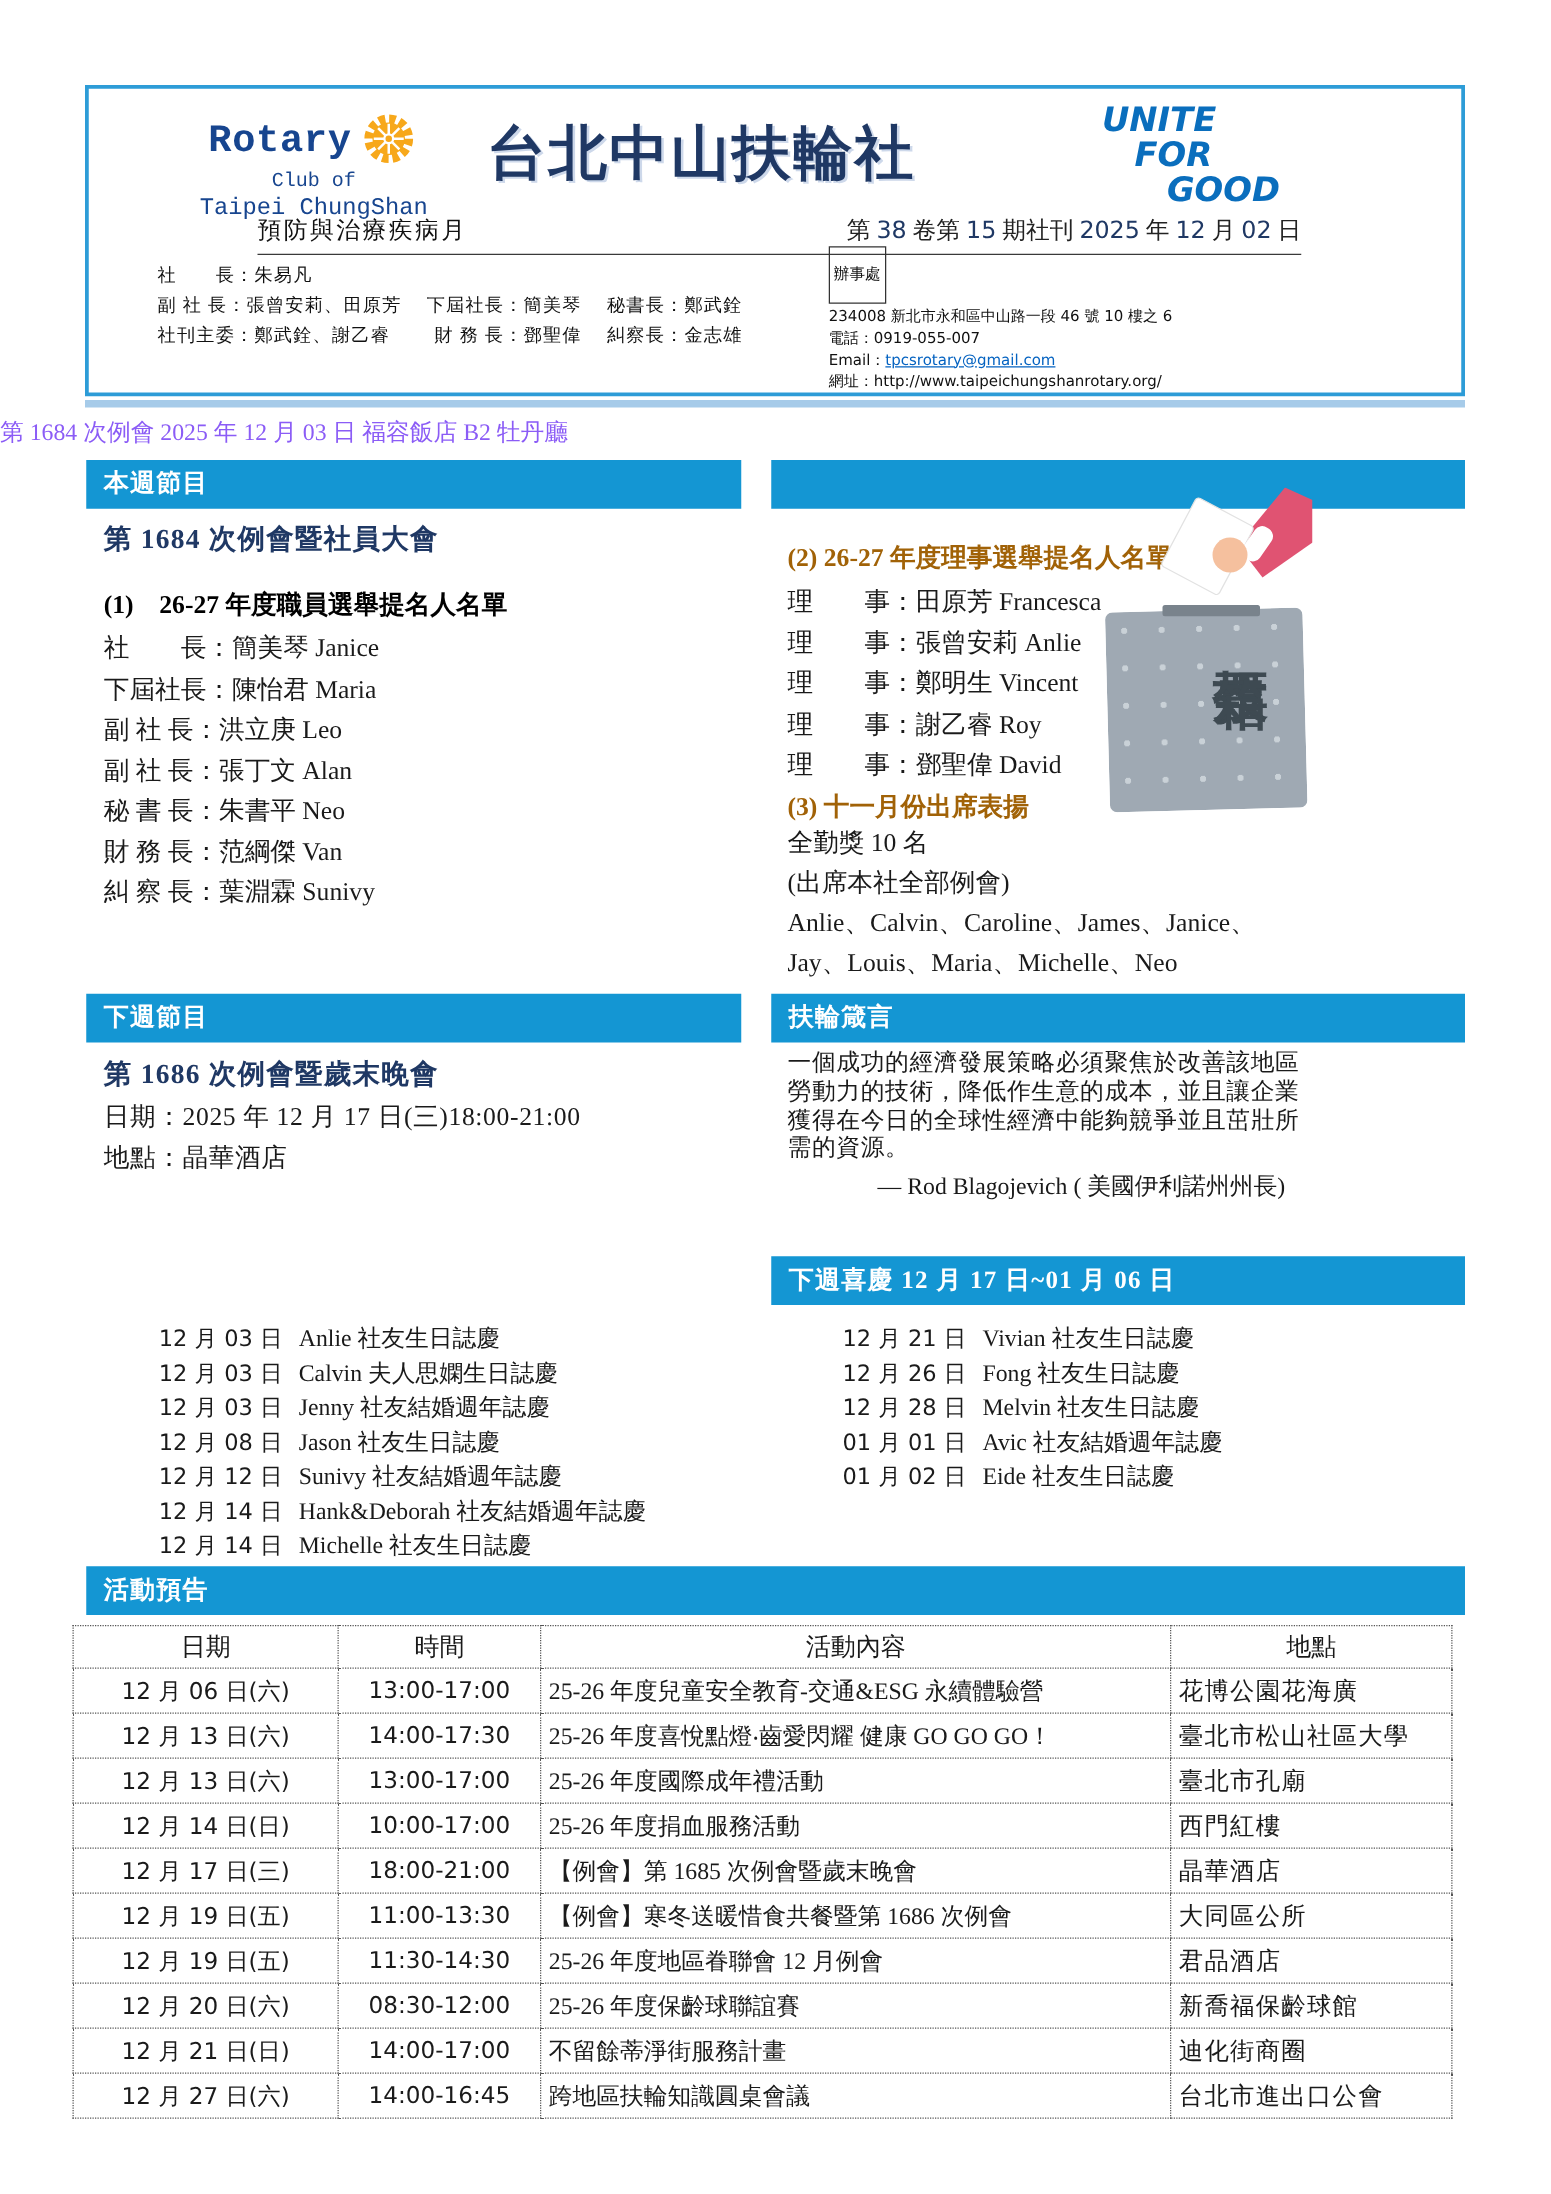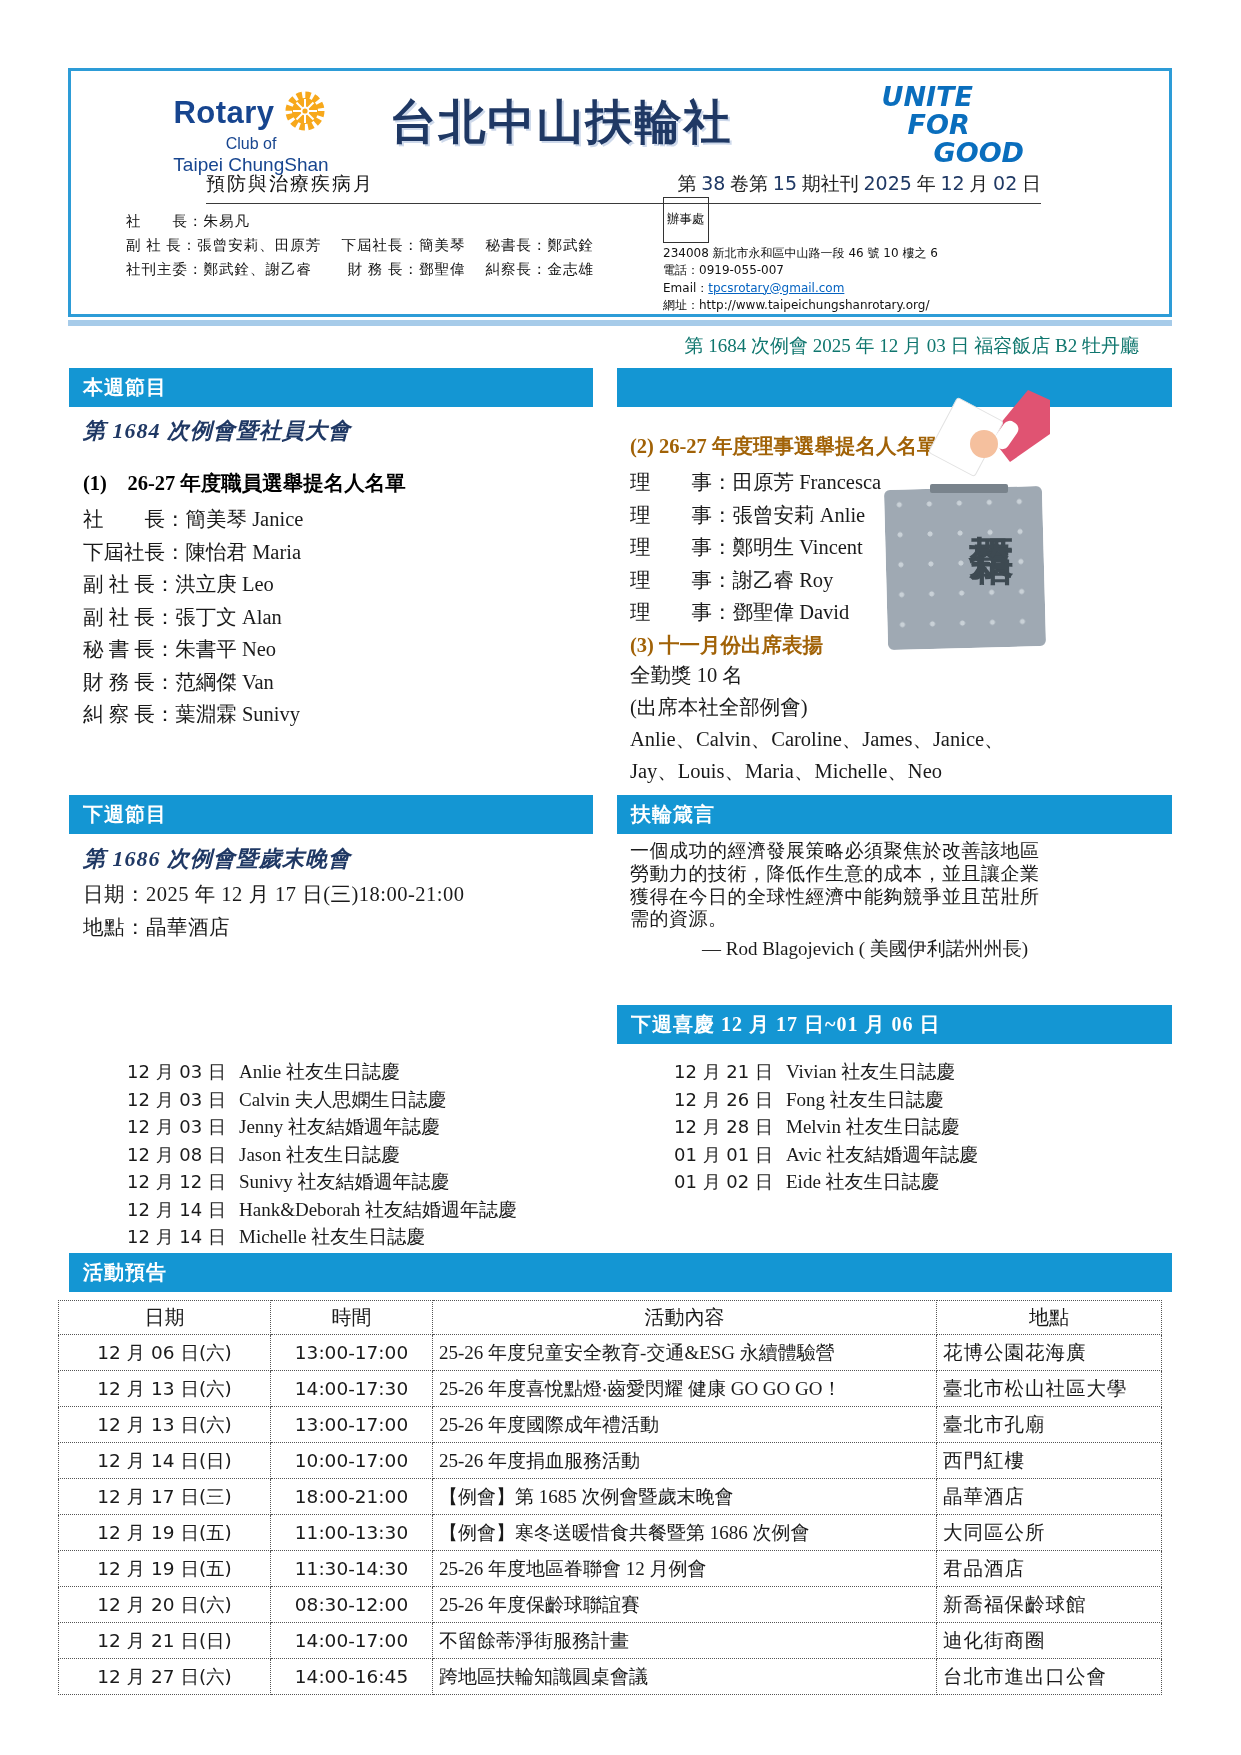--- a/index.html
+++ b/index.html
@@ -5,21 +5,21 @@
   html,body{margin:0;padding:0;background:#ffffff;}
   .page{position:relative;width:1241px;height:1755px;background:#fff;overflow:hidden;
         font-family:"Liberation Serif", serif;color:#1a1a1a;}
 
   
   .header-box{position:absolute;left:68px;top:68px;width:1104px;height:249px;
               border:3px solid #2D9CD7;box-sizing:border-box;background:#fff;}
   .header-rule{position:absolute;left:68px;top:320px;width:1104px;height:6px;background:#A6CBE9;}
 
   .logo-block{position:absolute;left:58px;top:16px;width:244px;text-align:center;
-              font-family:Liberation Sans, sans-serif;color:#17458F;}
+              font-family:Liberation Mono, monospace;color:#17458F;}
   .logo-row{display:flex;align-items:center;justify-content:center;gap:6px;}
   .logo-rotary{font-size:31px;font-weight:bold;letter-spacing:.5px;}
   .logo-clubof{font-size:16px;margin-top:-4px;}
   .logo-clubname{font-size:19px;margin-top:1px;}
 
   .title-block{position:absolute;left:240px;top:20px;width:500px;text-align:center;}
   .club-title{font-family:"DejaVu Sans",sans-serif;font-weight:800;font-size:47px;
               color:#1F3864;letter-spacing:2px;text-shadow:2px 2px 0 #cdd8ea;}
 
   .motto-block{position:absolute;right:145px;top:12px;font-family:"DejaVu Sans",sans-serif;
@@ -37,33 +37,33 @@
   .officers{position:absolute;left:55px;top:138px;font-size:14.5px;line-height:24px;
             letter-spacing:1px;color:#111;}
 
   .office{position:absolute;left:592px;top:126px;font-size:12px;line-height:17.5px;
           font-family:"DejaVu Sans",sans-serif;color:#111;}
   .office-label{display:inline-block;border:1px solid #333;padding:13px 3px;font-size:12.5px;
                 font-family:"Liberation Serif",serif;margin-bottom:2px;}
   .office a,.office .link{color:#0563C1;text-decoration:underline;cursor:pointer;}
 
   
-  .meeting-line{position:absolute;left:0;top:333px;width:1120px;text-align:right;font-size:19px;color:#0f766e;padding-left:19px;}
+  .meeting-line{position:absolute;left:0;top:333px;width:1120px;text-align:left;font-size:19px;color:#8b5cf6;}
 
   
   .bar{position:absolute;height:39px;background:#1496D3;color:#fff;font-weight:bold;
        font-size:20px;line-height:39px;padding-left:14px;box-sizing:border-box;letter-spacing:1px;}
   .bar-left{left:69px;width:524px;}
   .bar-right{left:617px;width:555px;}
   .bar-full{left:69px;width:1103px;}
 
   
   .col-left{position:absolute;left:83px;top:416px;width:505px;}
   .col-right{position:absolute;left:630px;top:418px;width:542px;}
-  .navy-title{color:#1F3864;font-weight:bold;font-size:22px;letter-spacing:1px;font-style:italic;}
+  .navy-title{color:#1F3864;font-weight:bold;font-size:22px;letter-spacing:1px;}
   .list-title{font-weight:bold;font-size:20.5px;margin-top:23px;color:#000;}
   .list-title-tight{font-weight:bold;font-size:20.5px;margin-top:2px;color:#a16207;}
   .name-list{margin-top:6px;}
   .name-list div{font-size:20.5px;line-height:32.5px;}
   .plain-lines div{font-size:20.5px;line-height:32px;}
 
   
   .ballot{position:absolute;left:878px;top:390px;width:172px;height:262px;}
   .ballot .box{position:absolute;left:8px;top:98px;width:158px;height:160px;background:#9FA9B3;
                border-radius:6px;transform:rotate(-1.5deg);

